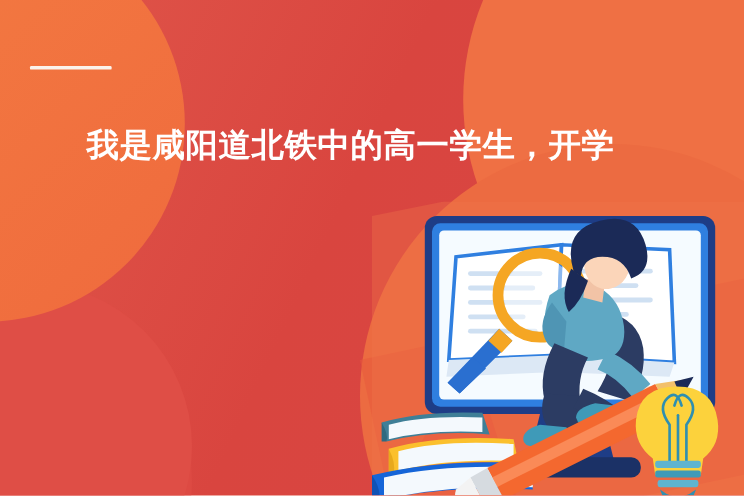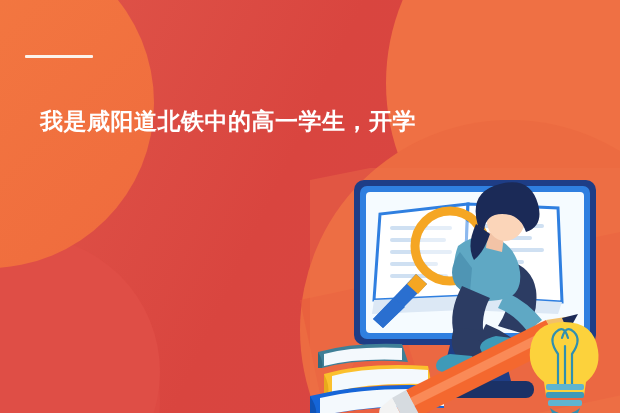--- a/index.html
+++ b/index.html
@@ -87,30 +87,30 @@
     position: absolute;
     left: 25px;
     top: 55px;
     width: 68px;
     height: 3px;
     background: #fbf3ec;
     border-radius: 1px;
   }
   .headline {
     position: absolute;
-    left: 40px;
+    left: 72px;
     top: 104px;
     width: 540px;
-    font-size: 23px;
+    font-size: 27px;
     line-height: 34px;
     font-weight: 700;
     color: #ffffff;
     letter-spacing: .5px;
     white-space: nowrap;
-    font-family: Liberation Sans, sans-serif;
+    font-family: Liberation Serif, serif;
   }
 
   
   .illustration {
     position: absolute;
     left: 310px;
     top: 168px;
     width: 310px;
     height: 245px;
   }

